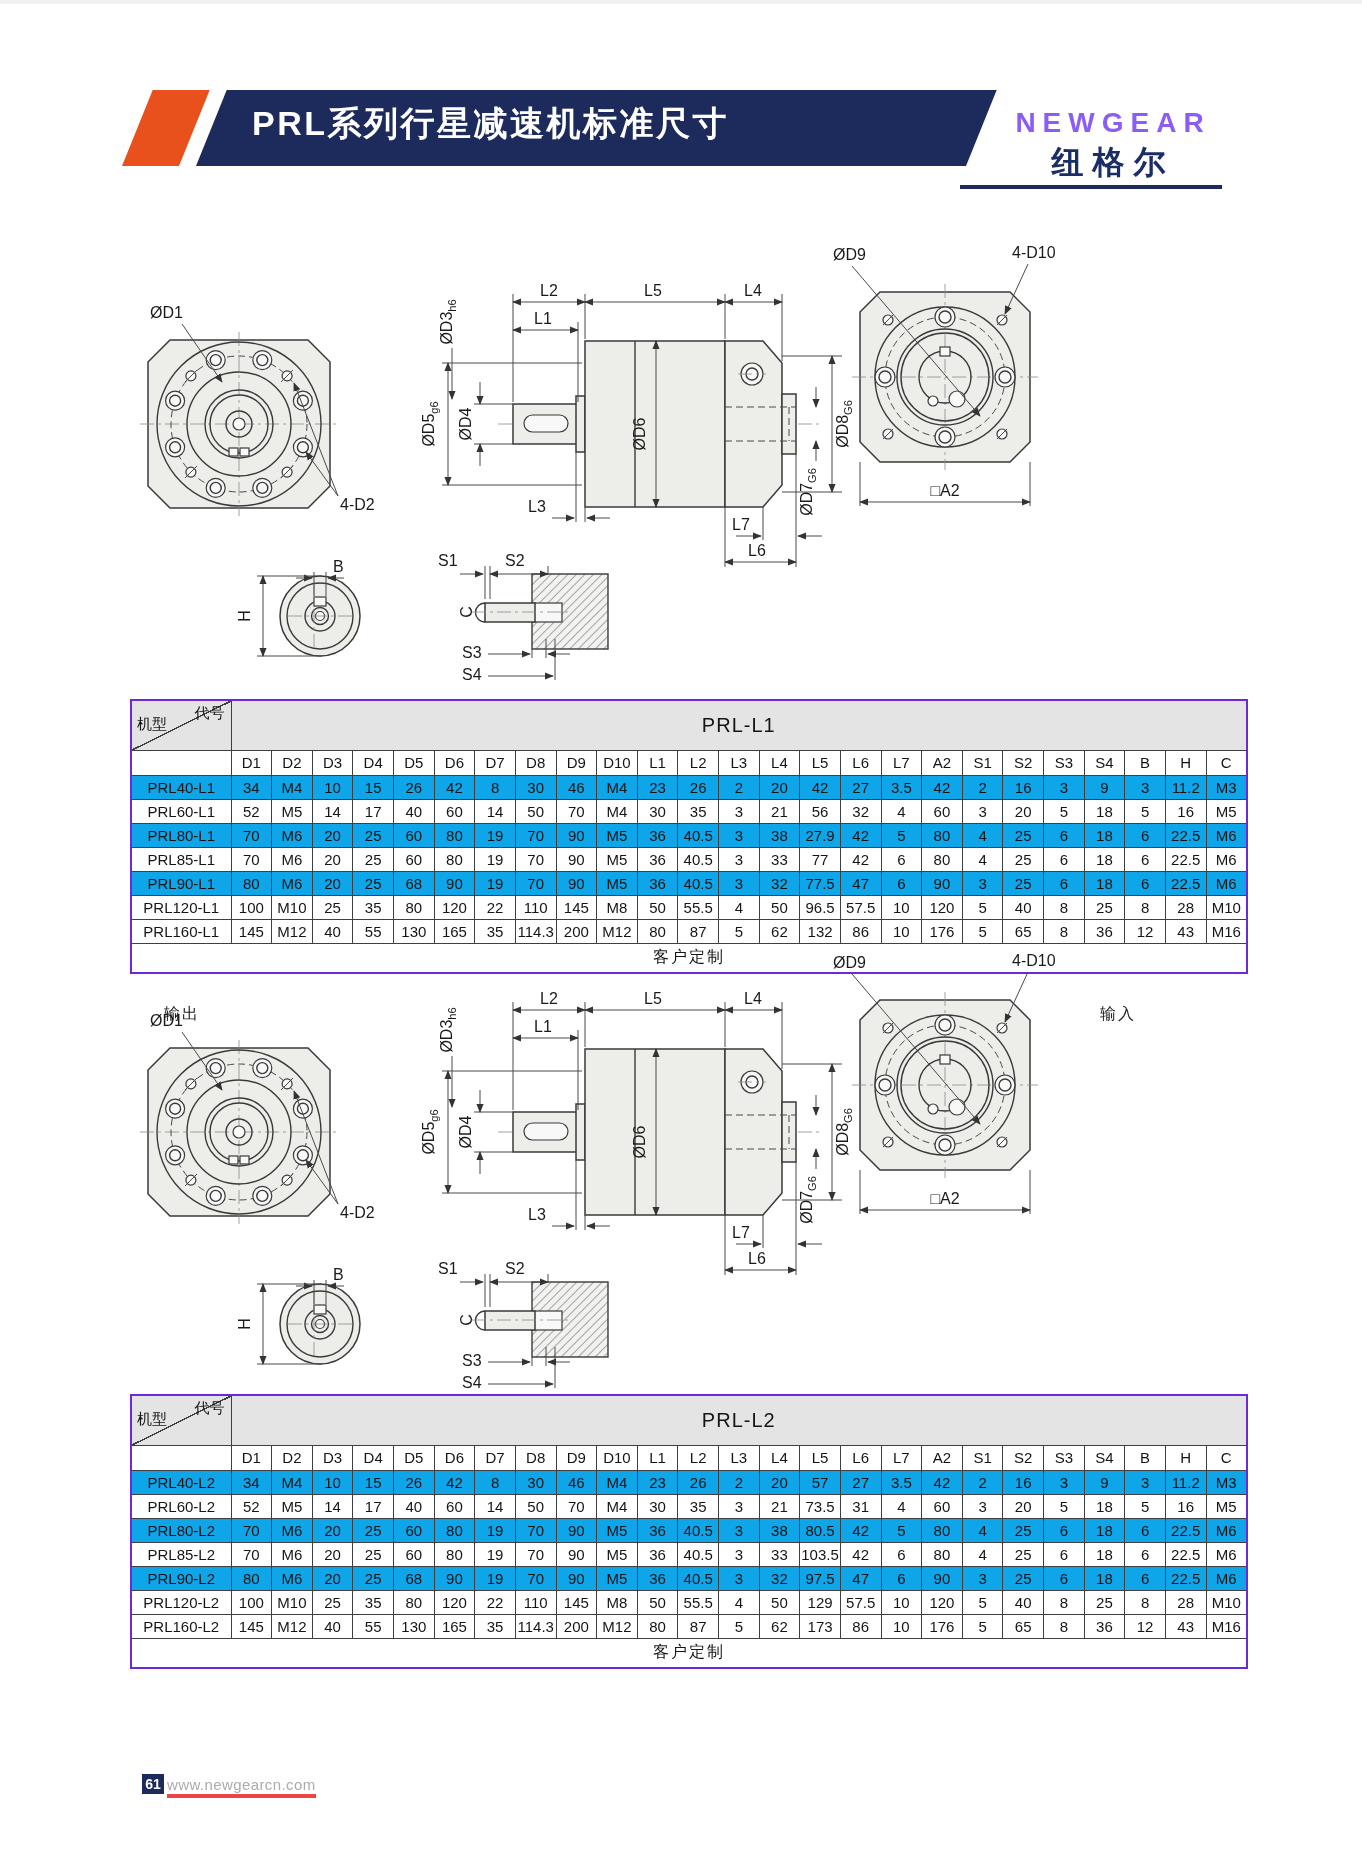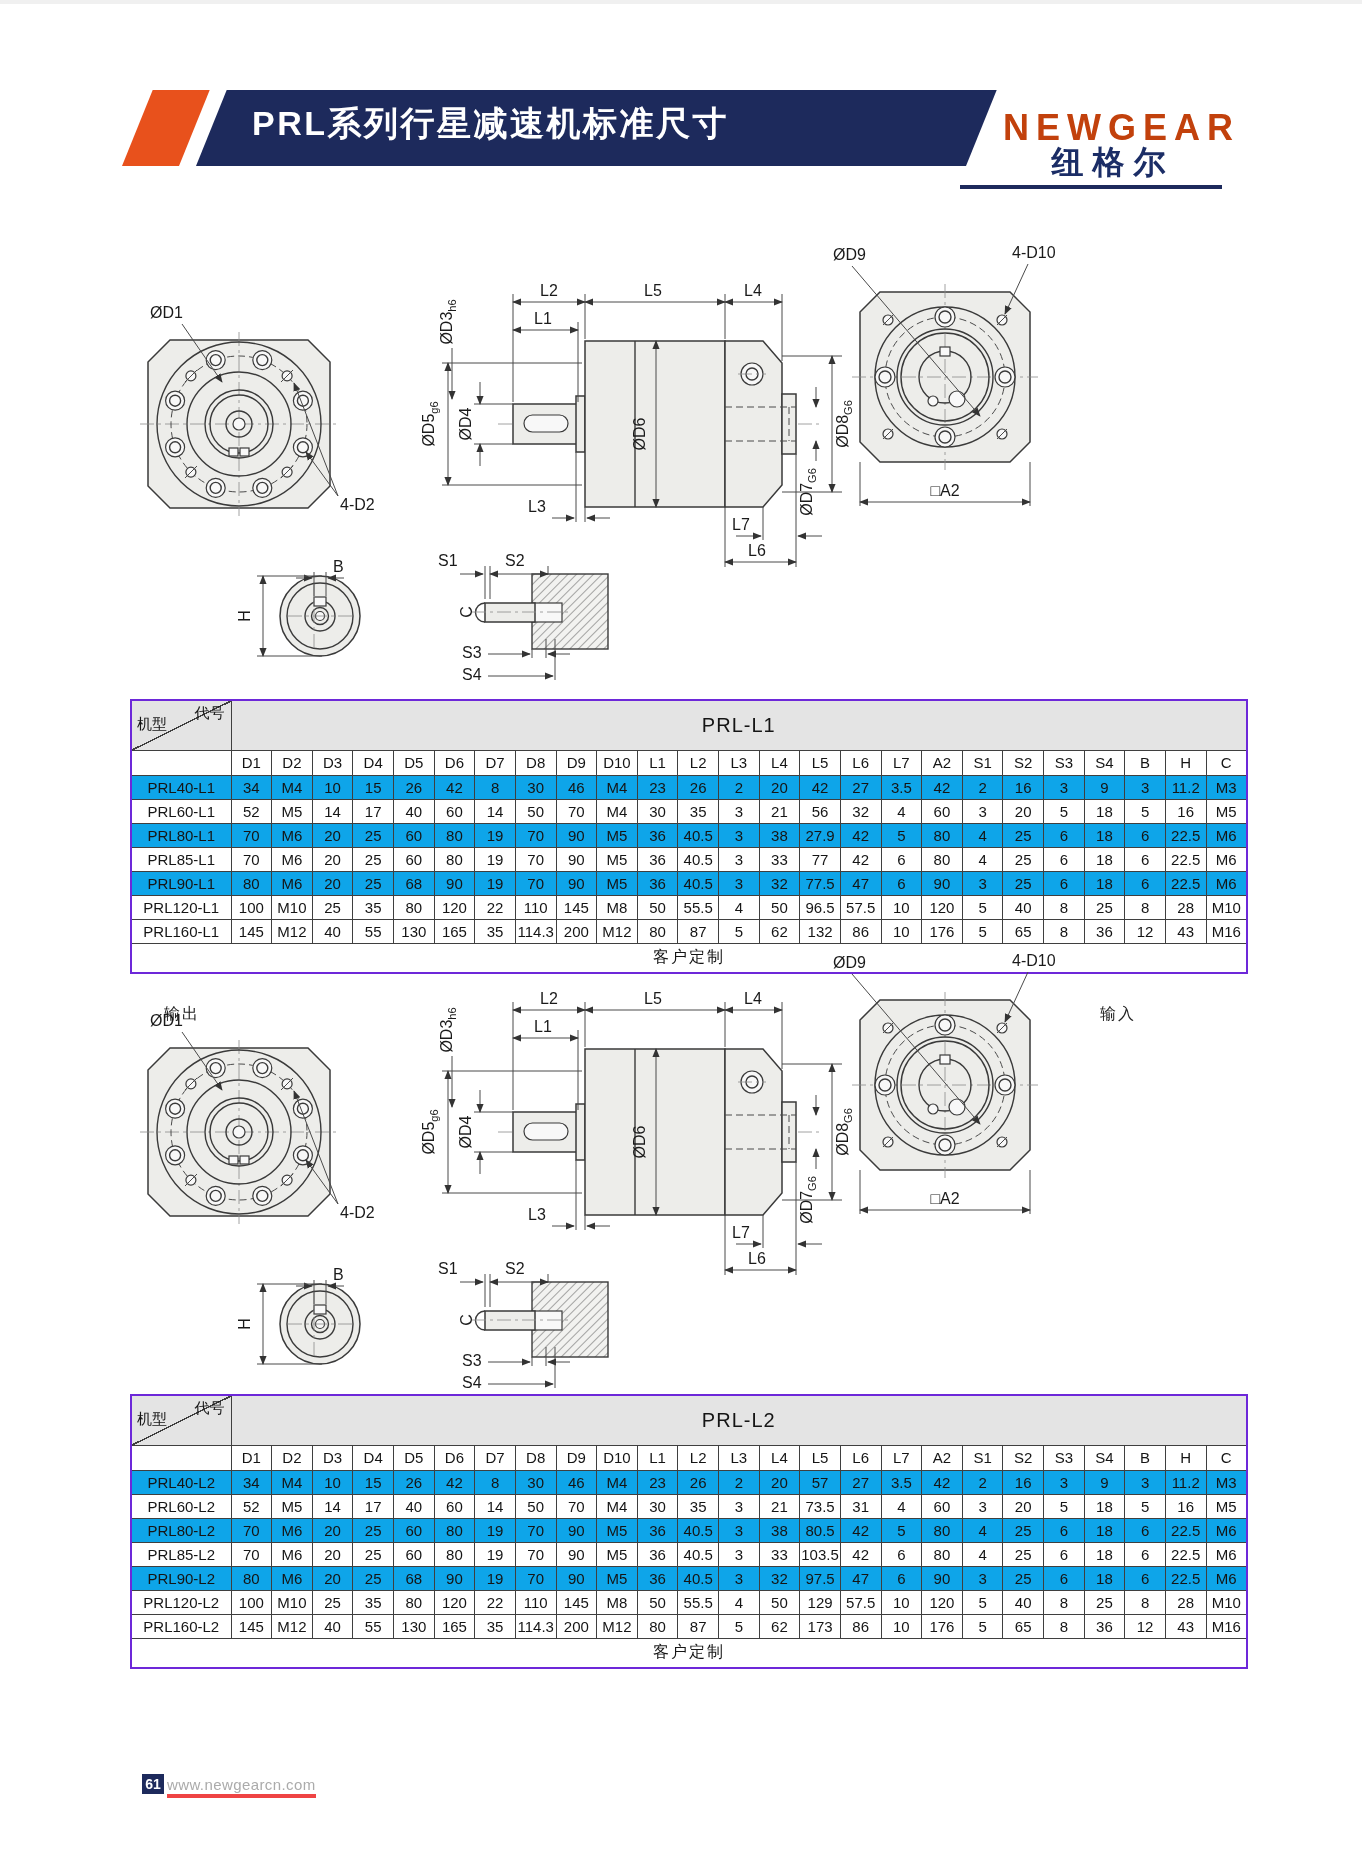--- a/index.html
+++ b/index.html
@@ -5,22 +5,22 @@
   html,body{margin:0;padding:0;background:#f0f0f0;}
   .page{position:relative;width:1362px;height:1873px;background:#ffffff;margin:4px auto;
         font-family:"Liberation Sans","DejaVu Sans",sans-serif;overflow:hidden;}
   
   .hdr-orange{position:absolute;left:122px;top:86px;width:57px;height:76px;background:#e8511c;
               transform:skewX(-22deg);transform-origin:bottom left;}
   .hdr-navy{position:absolute;left:196px;top:86px;width:770px;height:76px;background:#1d2a5c;
             transform:skewX(-22deg);transform-origin:bottom left;}
   .hdr-title{position:absolute;left:252px;top:97px;font-size:34px;font-weight:bold;color:#ffffff;
              letter-spacing:2.5px;white-space:nowrap;}
-  .logo-main{position:absolute;left:1003px;top:103px;width:220px;text-align:center;font-size:36px;
-             font-weight:800;color:#c2410c;letter-spacing:7px;white-space:nowrap;}
+  .logo-main{position:absolute;left:1003px;top:103px;width:220px;text-align:center;font-size:28px;
+             font-weight:800;color:#8b5cf6;letter-spacing:7px;white-space:nowrap;}
   .logo-sub{position:absolute;left:1003px;top:137px;width:220px;text-align:center;font-size:32px;
             font-weight:bold;color:#1b2d66;letter-spacing:9px;white-space:nowrap;}
   .hdr-line{position:absolute;left:960px;top:181px;width:262px;height:4px;background:#1d2a5c;}
   
   .dset{position:absolute;left:100px;width:1150px;height:440px;}
   .cjk-label{position:absolute;font-size:16px;color:#222;letter-spacing:2px;font-weight:500;}
   svg text{font-family:"Liberation Sans","DejaVu Sans",sans-serif;}
   .dtext{font-size:16px;fill:#1a1a1a;}
   .sub{font-size:11px;}
   .oF{fill:#ededea;stroke:#3a3a3a;stroke-width:1.5;}

